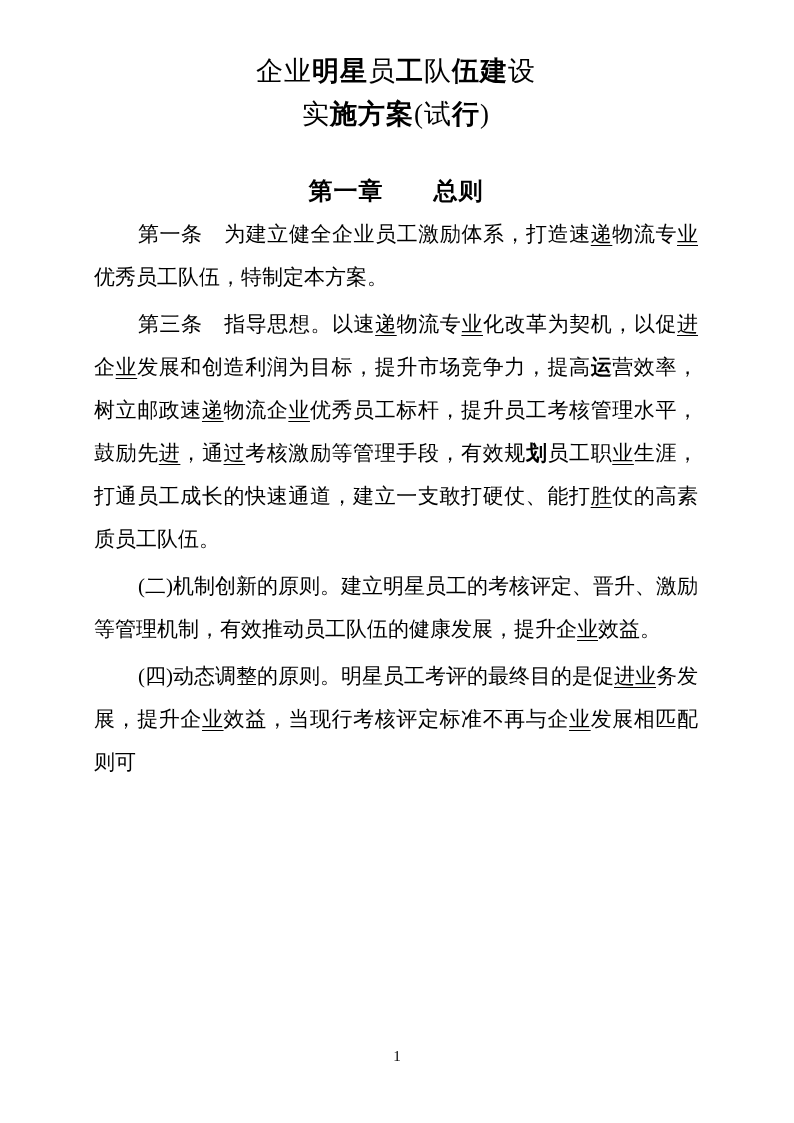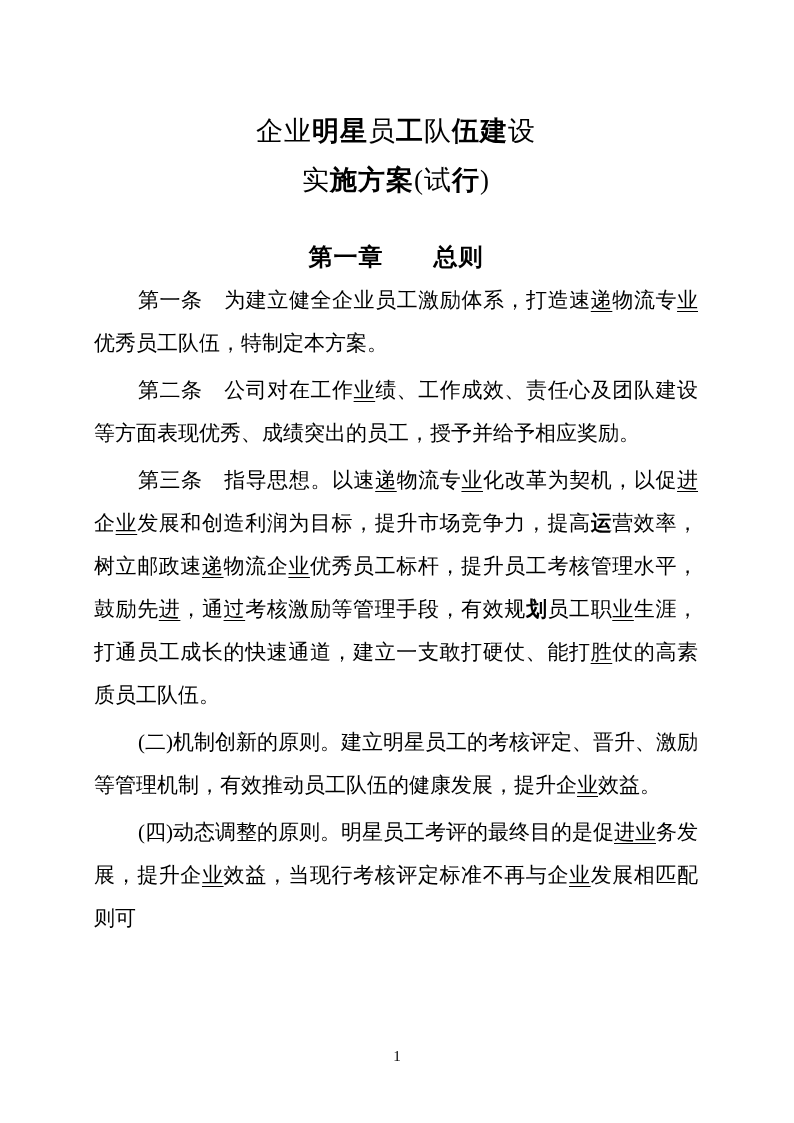--- a/index.html
+++ b/index.html
@@ -5,30 +5,30 @@
   html, body { margin: 0; padding: 0; background: #ffffff; }
   .page {
     position: relative;
     width: 794px;
     height: 1123px;
     background: #ffffff;
     color: #000000;
     font-family: "Liberation Serif", "DejaVu Serif", serif;
     overflow: hidden;
   }
-  .content { padding: 112px 92px 0 90px; }
+  .content { padding: 52px 92px 0 90px; }
   .title {
     text-align: center;
     font-size: 27px;
     line-height: 37px;
     font-weight: normal;
     letter-spacing: 1px;
     margin: 0;
   }
-  .title + .title { margin-top: 11px; }
+  .title + .title { margin-top: 5px; }
   .chapter {
     text-align: center;
     font-size: 24px;
     line-height: 36px;
     font-weight: bold;
     letter-spacing: 1px;
     margin: 40px 0 2px 0;
   }
   .docbody p {
     font-size: 21px;
@@ -64,20 +64,19 @@
 </head>
 <body>
 
 <div class="page">
   <div class="content">
     <h1 class="title"><span>企业</span><span class="hv">明星</span><span>员</span><span class="hv">工</span><span>队</span><span class="hv">伍建</span><span>设</span></h1>
     <h1 class="title"><span>实</span><span class="hv">施方案</span><span>(试</span><span class="hv">行</span><span>)</span></h1>
     <h2 class="chapter"><span>第一章　　总则</span></h2>
     <div class="docbody">
         <p><span>第一条　为建立健全企业员工激励体系，打造速</span><span class="ul">递</span><span>物流专</span><span class="ul">业</span><span>优秀员工队伍，特制定本方案。</span></p>
-        <p><span>第二条　公司对在工作</span><span class="ul">业</span><span>绩、工作成效、责任心及团队建设等方面表现优秀、成绩突出的员工，授予并给予相应奖励。</span></p>
         <p><span>第三条　指导思想。以速</span><span class="ul">递</span><span>物流专</span><span class="ul">业</span><span>化改革为契机，以促</span><span class="ul">进</span><span>企</span><span class="ul">业</span><span>发展和创造利润为目标，提升市场竞争力，提高</span><span class="hv">运</span><span>营效率，树立邮政速</span><span class="ul">递</span><span>物流企</span><span class="ul">业</span><span>优秀员工标杆，提升员工考核管理水平，鼓励先</span><span class="ul">进</span><span>，通</span><span class="ul">过</span><span>考核激励等管理手段，有效规</span><span class="hv">划</span><span>员工职</span><span class="ul">业</span><span>生涯，打通员工成长的快速通道，建立一支敢打硬仗、能打</span><span class="ul">胜</span><span>仗的高素质员工队伍。</span></p>
         <p><span>(二)机制创新的原则。建立明星员工的考核评定、晋升、激励等管理机制，有效推动员工队伍的健康发展，提升企</span><span class="ul">业</span><span>效益。</span></p>
         <p><span>(四)动态调整的原则。明星员工考评的最终目的是促</span><span class="ul">进业</span><span>务发展，提升企</span><span class="ul">业</span><span>效益，当现行考核评定标准不再与企</span><span class="ul">业</span><span>发展相匹配则可</span></p>
       </div>
   </div>
   <div class="pagenum">1</div>
 </div>
 
 </body></html>

